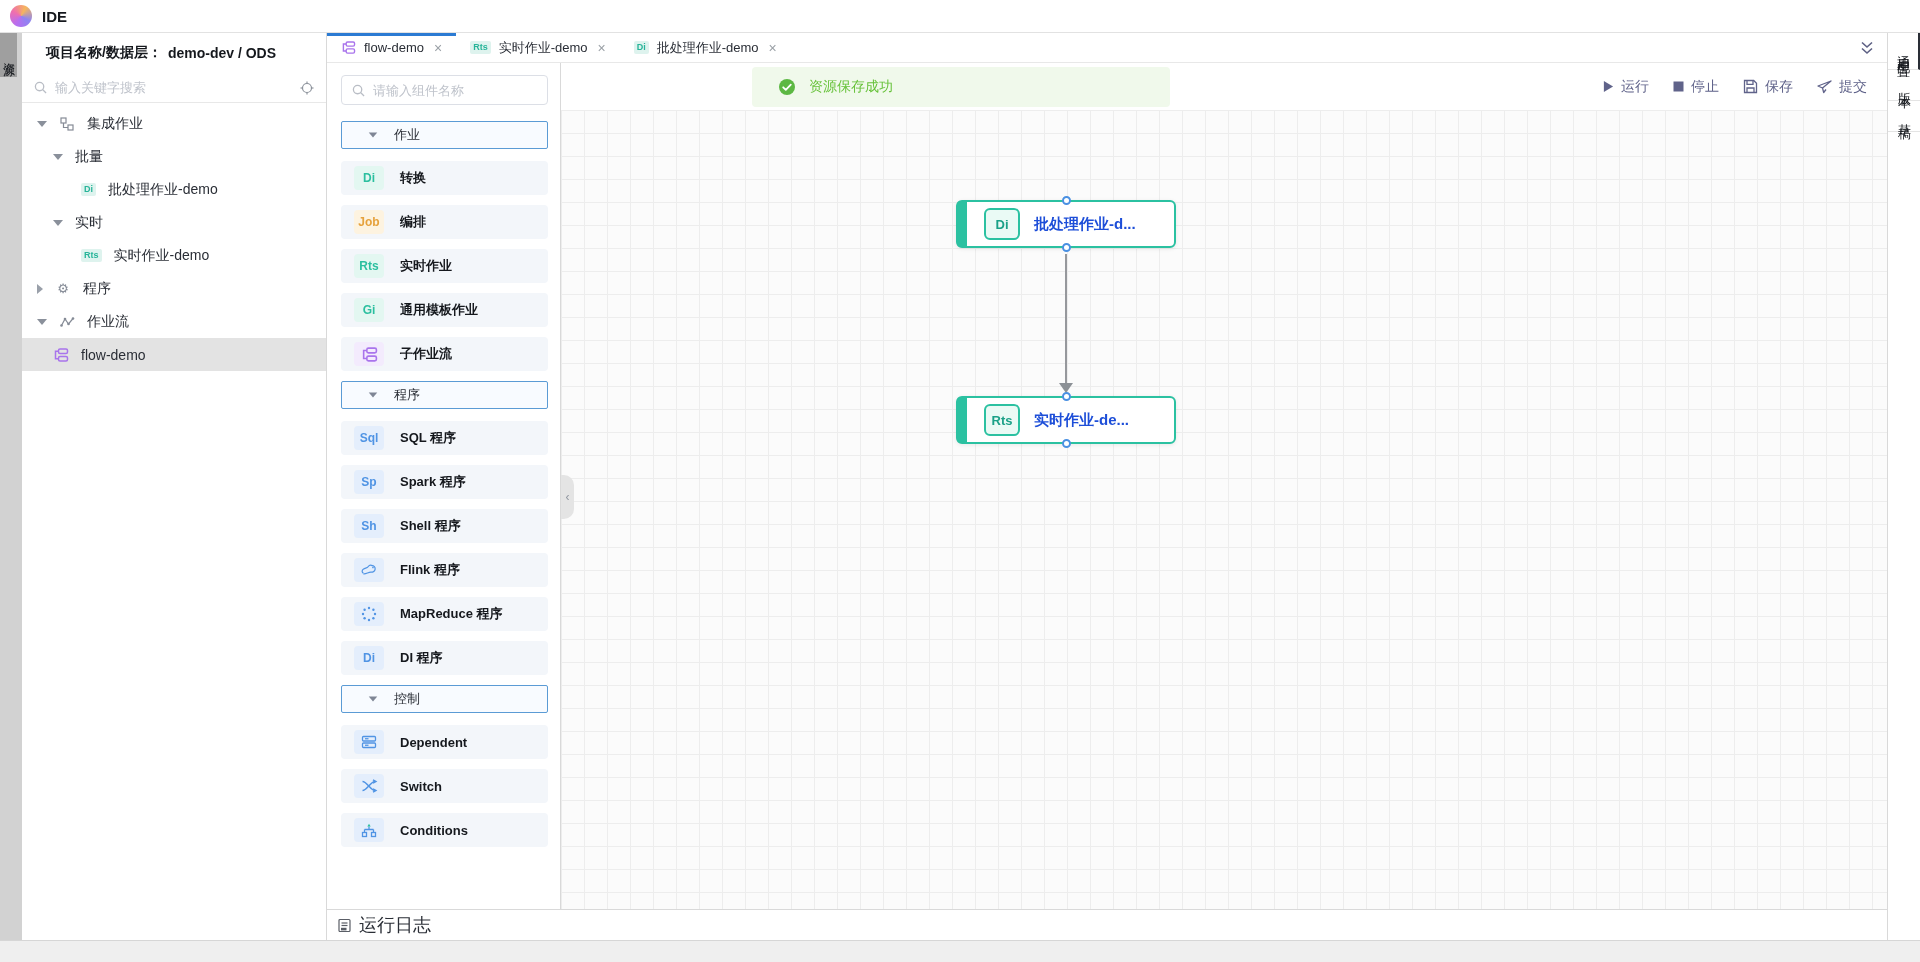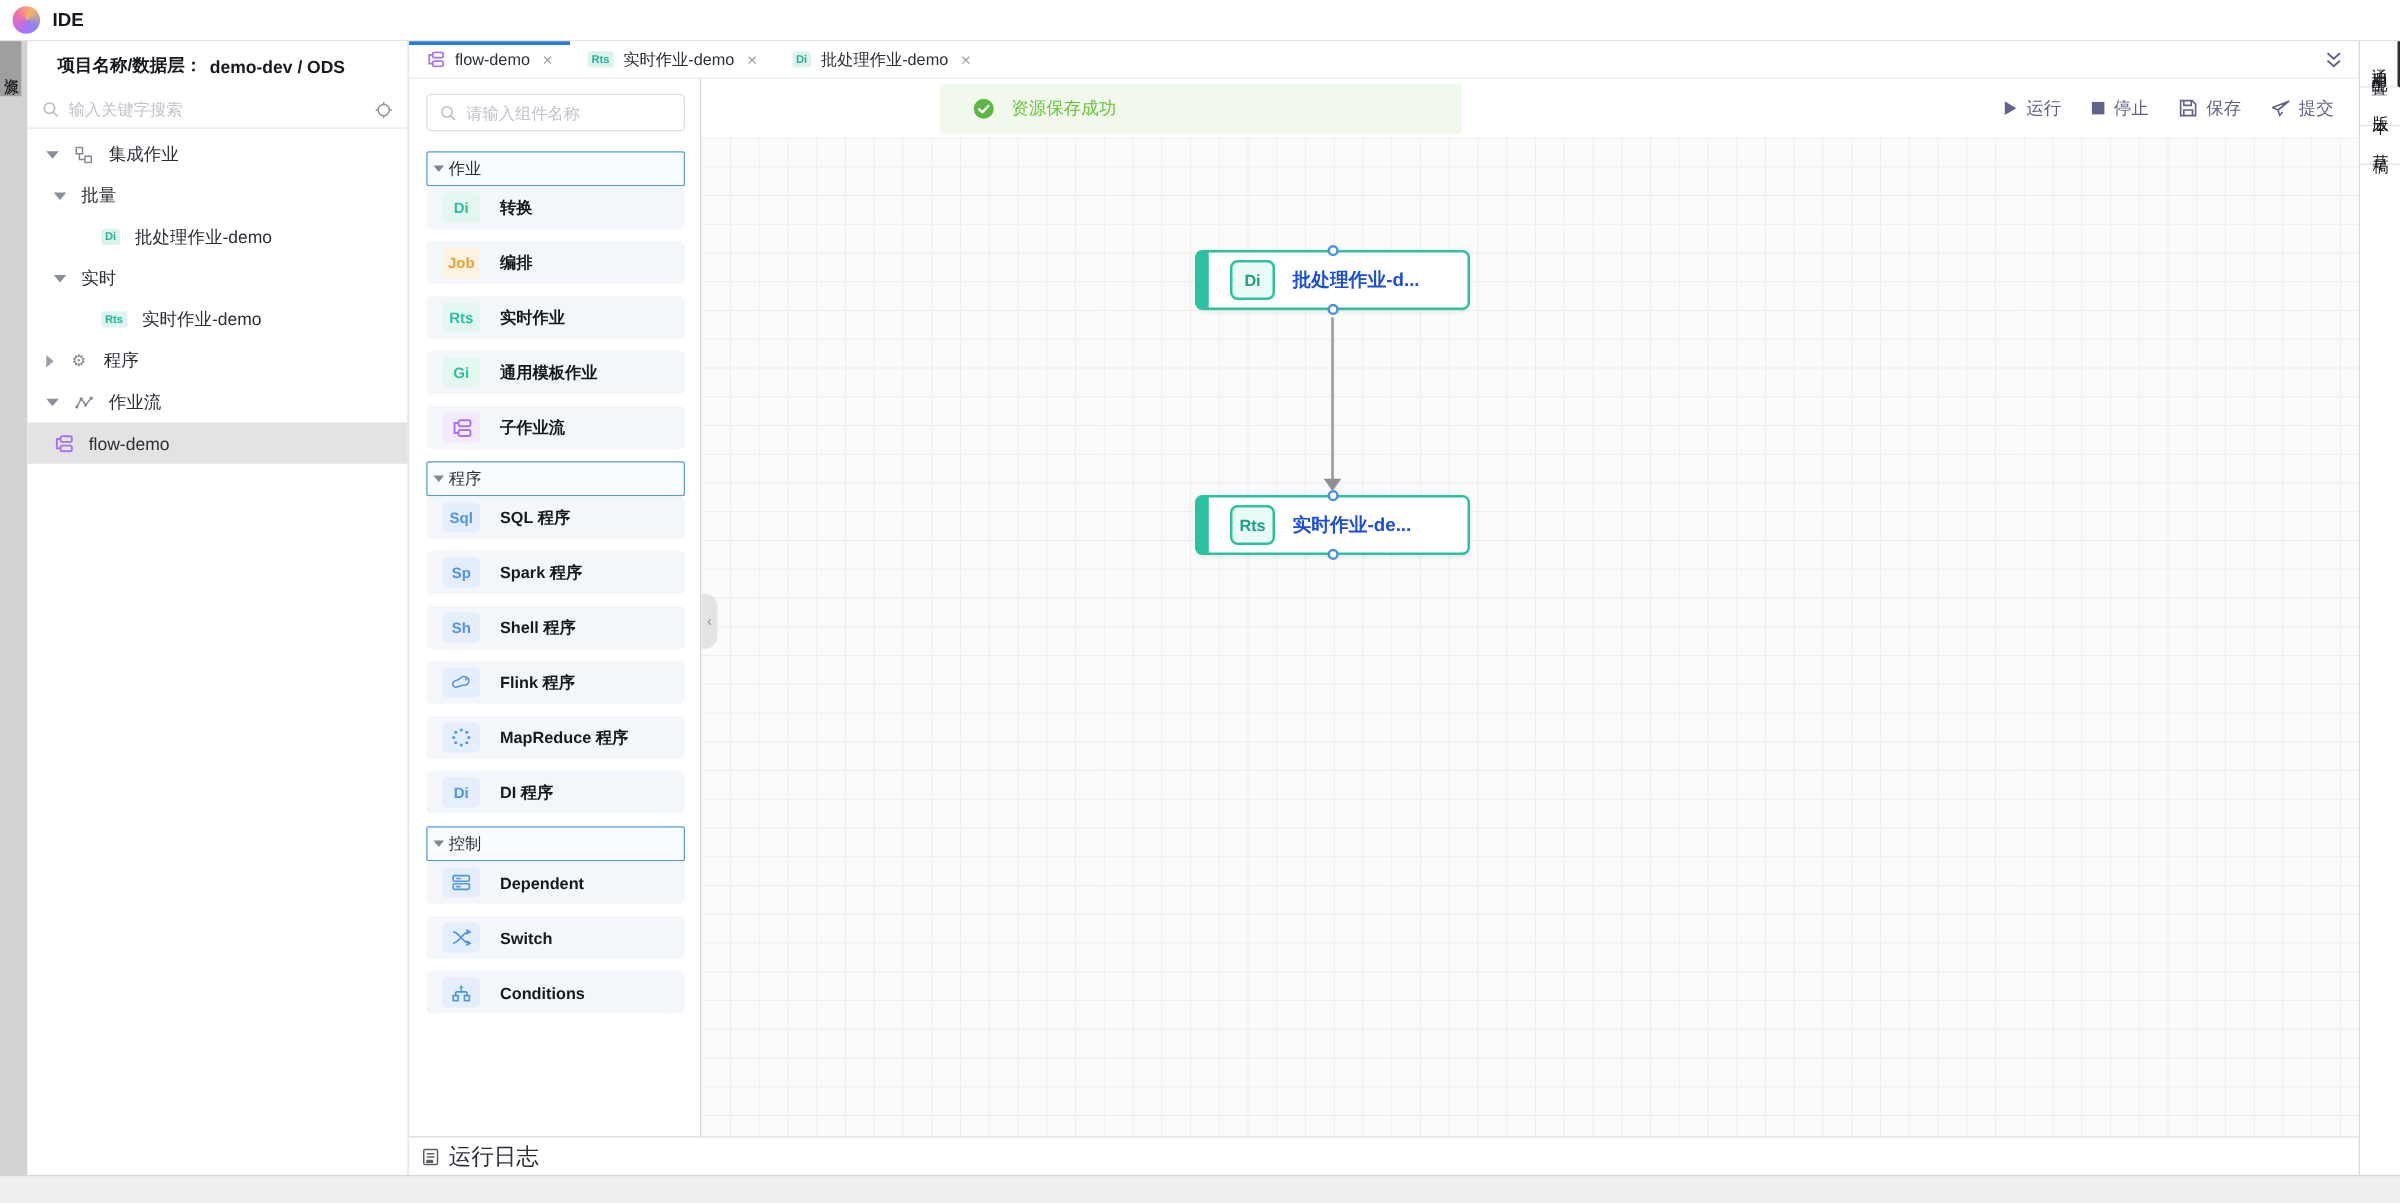--- a/index.html
+++ b/index.html
@@ -22,21 +22,21 @@
   
   .sidebar { width:305px; background:#fff; border-right:1px solid #d9d9d9; flex:none; display:flex; flex-direction:column; }
   .sb-header { height:40px; display:flex; align-items:center; padding:0 24px; font-size:14px; font-weight:bold; color:#15181d; white-space:nowrap; }
   .sb-header .val { margin-left:6px; }
   .sb-search { height:30px; display:flex; align-items:center; gap:8px; padding:0 12px; border-bottom:1px solid #e8e8e8; }
   .sb-search input { flex:1; border:none; outline:none; font-size:13px; color:#2a2e36; font-family:inherit; }
   .sb-search input::placeholder { color:#bfc3cb; }
   .tree { padding-top:4px; font-size:14px; }
   .tree-row { height:33px; display:flex; align-items:center; gap:12px; cursor:pointer; }
   .tree-row.lvl0 { padding-left:15px; }
-  .tree-row.lvl1 { padding-left:21px; }
+  .tree-row.lvl1 { padding-left:31px; }
   .tree-row.lvl2 { padding-left:59px; }
   .tree-row.selected { background:#e3e3e3; }
   .tri { width:0; height:0; display:inline-block; flex:none; }
   .tri.down { border-left:5px solid transparent; border-right:5px solid transparent; border-top:6px solid #8a909b; }
   .tri.right { border-top:5px solid transparent; border-bottom:5px solid transparent; border-left:6px solid #9aa0aa; }
   .ticon { display:inline-flex; width:16px; justify-content:center; flex:none; color:#858b96; font-size:13px; }
   .mini-badge { font-size:9px; font-weight:bold; padding:2px 3px; border-radius:2px; line-height:1; flex:none; }
   .mini-badge.teal { color:#27b499; background:#def3ee; }
 
   
@@ -48,21 +48,21 @@
   .tabbar-right { margin-left:auto; display:flex; align-items:center; padding-right:12px; cursor:pointer; }
 
   
   .content { flex:1; display:flex; min-height:0; }
 
   
   .palette { width:234px; background:#fff; border-right:1px solid #d9d9d9; flex:none; padding:12px 12px 0 14px; overflow:hidden; }
   .p-search { height:30px; border:1px solid #dcdfe6; border-radius:4px; display:flex; align-items:center; gap:8px; padding:0 10px; margin-bottom:16px; }
   .p-search input { flex:1; border:none; outline:none; font-size:13px; font-family:inherit; min-width:0; }
   .p-search input::placeholder { color:#bfc3cb; }
-  .p-section { height:28px; border:1px solid #5b9bd5; background:#f8fbff; border-radius:2px; display:flex; align-items:center; gap:3px; padding-left:4px; font-size:13px; color:#2a2e36; cursor:pointer; }
+  .p-section { height:28px; border:1px solid #5b9bd5; background:#f8fbff; border-radius:2px; display:flex; align-items:center; gap:16px; padding-left:26px; font-size:13px; color:#2a2e36; margin-bottom:12px; cursor:pointer; }
   .p-section .tri.down { border-top-color:#7f8695; transform:scale(0.85); }
   .p-item { height:34px; background:#f3f6fa; border-radius:4px; display:flex; align-items:center; gap:16px; padding-left:13px; margin-bottom:10px; font-size:13px; font-weight:bold; color:#15181d; cursor:grab; }
   .badge { min-width:30px; height:24px; border-radius:4px; display:inline-flex; align-items:center; justify-content:center; font-size:12px; font-weight:bold; padding:0 4px; flex:none; }
   .badge.teal { color:#2bbf9f; background:#e3f7f1; }
   .badge.orange { color:#e6a23c; background:#fdf3e0; }
   .badge.blue { color:#5094e4; background:#e4eefc; }
   .badge.purple { background:#f3ebfd; }
   .badge.blueicon { background:#e4eefc; }
 
   

